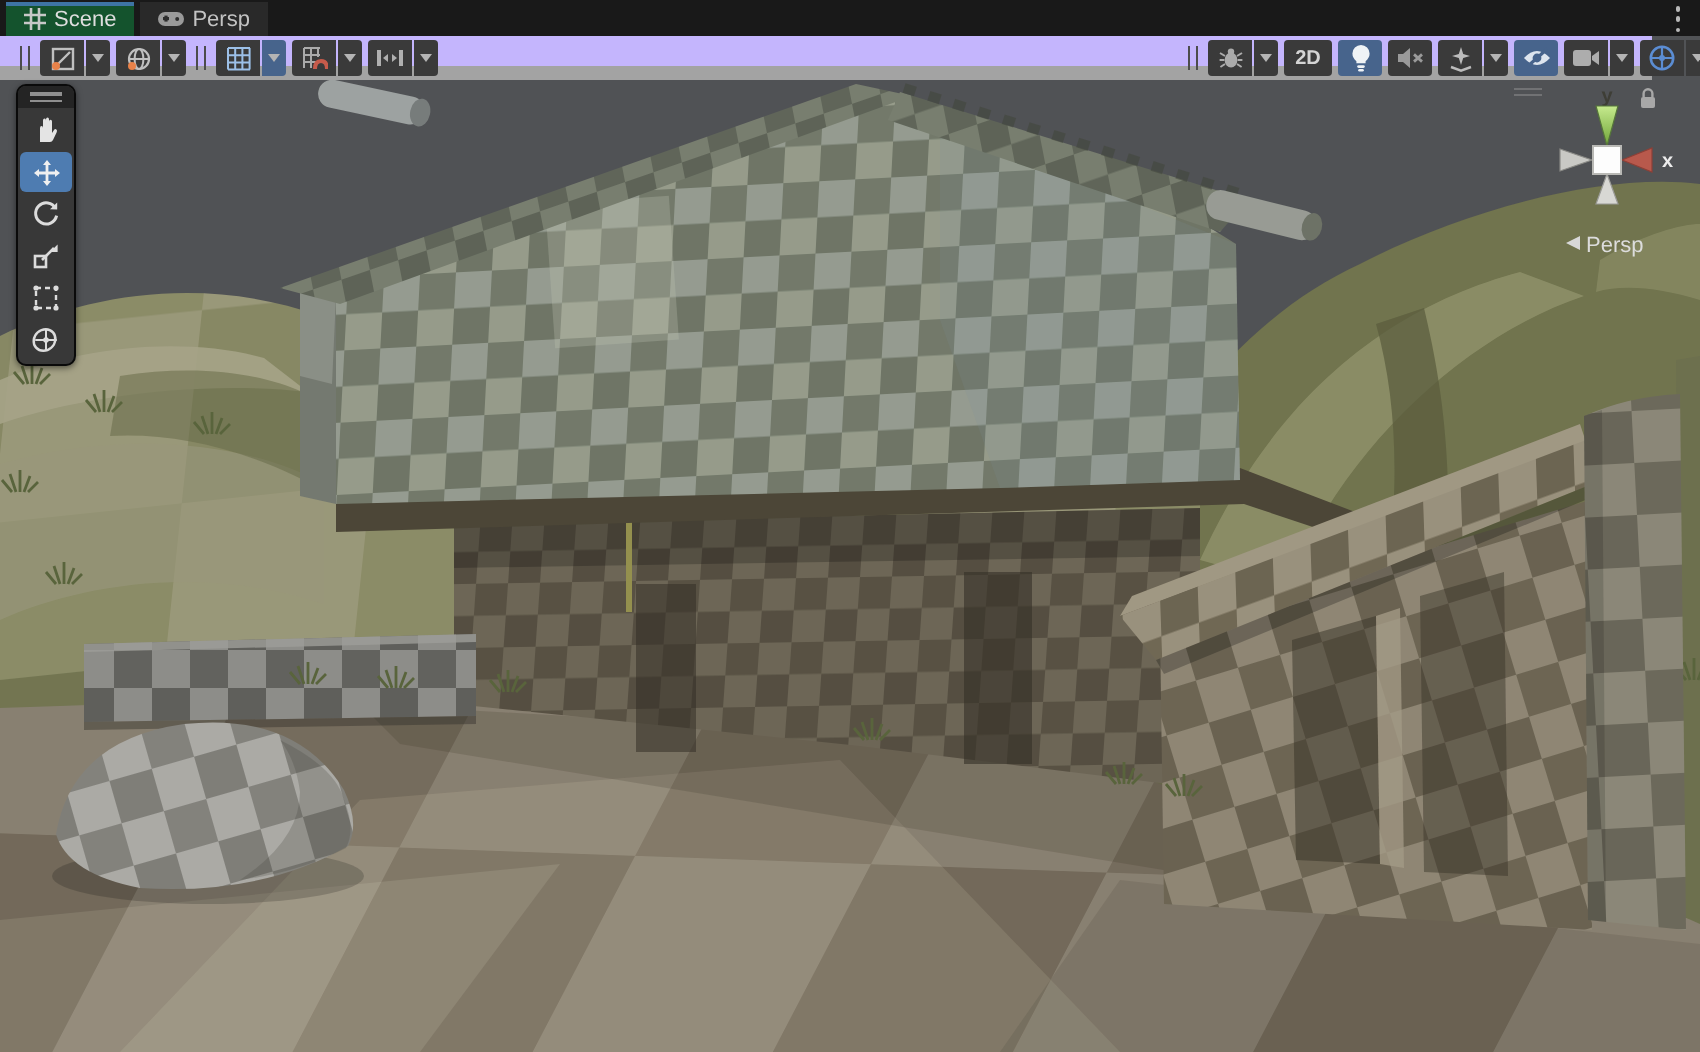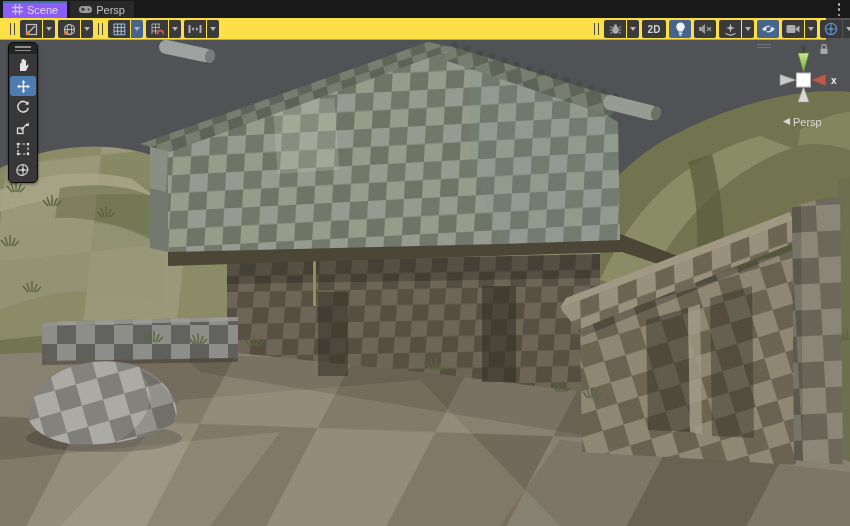--- a/index.html
+++ b/index.html
@@ -3,27 +3,27 @@
 <meta charset="utf-8">
 <style>
   html,body{margin:0;padding:0;background:#191919;}
   *{box-sizing:border-box;}
   .root{position:relative;width:850px;height:526px;overflow:hidden;
         font-family:"Liberation Sans",sans-serif;background:#515356;
         -webkit-font-smoothing:antialiased;}
   
   .tabbar{position:absolute;left:0;top:0;width:850px;height:18px;background:#191919;display:flex;align-items:flex-end;}
   .tab{height:17px;display:flex;align-items:center;gap:4px;padding:0 9px;font-size:11px;color:#c3c3c3;position:relative;cursor:default;}
-  .tab.active{background:#8b5cf6;color:#dedede;margin-left:3px;justify-content:space-between;}
+  .tab.active{background:#14532d;color:#dedede;margin-left:3px;justify-content:space-between;}
   .tab.active::before{content:"";position:absolute;left:0;top:0;right:0;height:2px;background:#3e74a4;}
   .tab.inactive{background:#292929;margin-left:3px;}
   .kebab{position:absolute;right:6px;top:3px;width:10px;height:13px;display:flex;flex-direction:column;align-items:center;justify-content:space-between;cursor:pointer;}
   .kebab i{width:2.5px;height:2.5px;background:#b9b9b9;border-radius:1px;}
   
-  .toolbar{position:absolute;left:0;top:18px;width:826px;height:22px;background:#fde047;border-bottom:1px solid #a3a3a3;}
+  .toolbar{position:absolute;left:0;top:18px;width:826px;height:22px;background:#c4b5fd;border-bottom:7px solid #a3a3a3;}
   .tgroup{position:absolute;top:2px;display:flex;align-items:center;gap:3px;height:18px;}
   .grip{width:5px;height:12px;border-left:1px solid #4c4c4c;border-right:1px solid #4c4c4c;margin:0 2px;}
   .btn{height:18px;background:#3a3a3a;border-radius:2px;display:flex;align-items:center;justify-content:center;cursor:pointer;}
   .btn.icon{width:22px;}
   .btn.caret{width:12px;border-top-left-radius:0;border-bottom-left-radius:0;}
   .split{display:flex;gap:1px;}
   .split .icon{border-top-right-radius:0;border-bottom-right-radius:0;}
   .btn.on{background:#47648c;}
   .car{width:0;height:0;border-left:3.5px solid transparent;border-right:3.5px solid transparent;border-top:4px solid #b4b4b4;}
   .lbl2d{font-size:10px;color:#d4d4d4;font-weight:bold;width:24px;}

